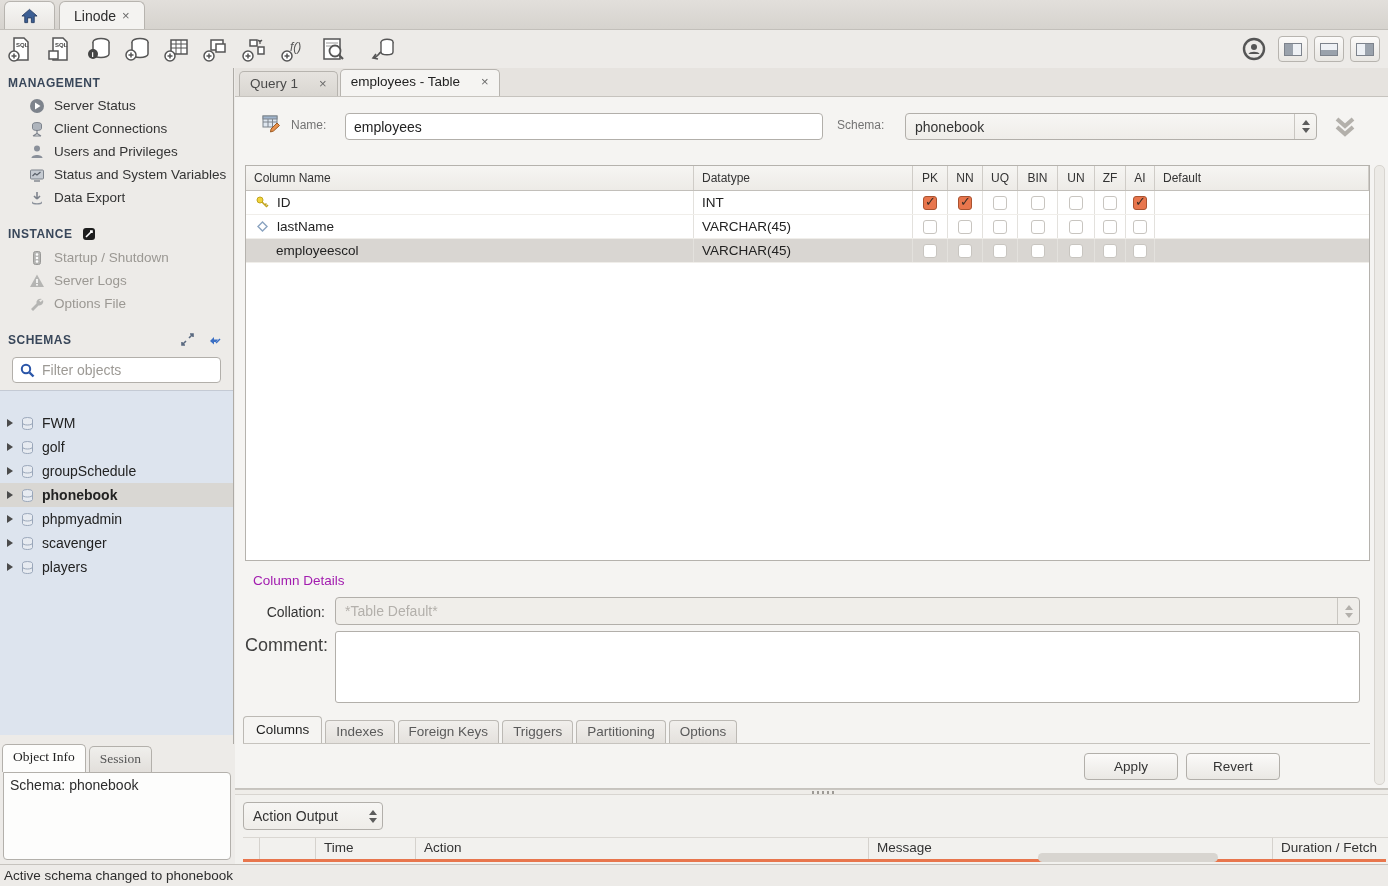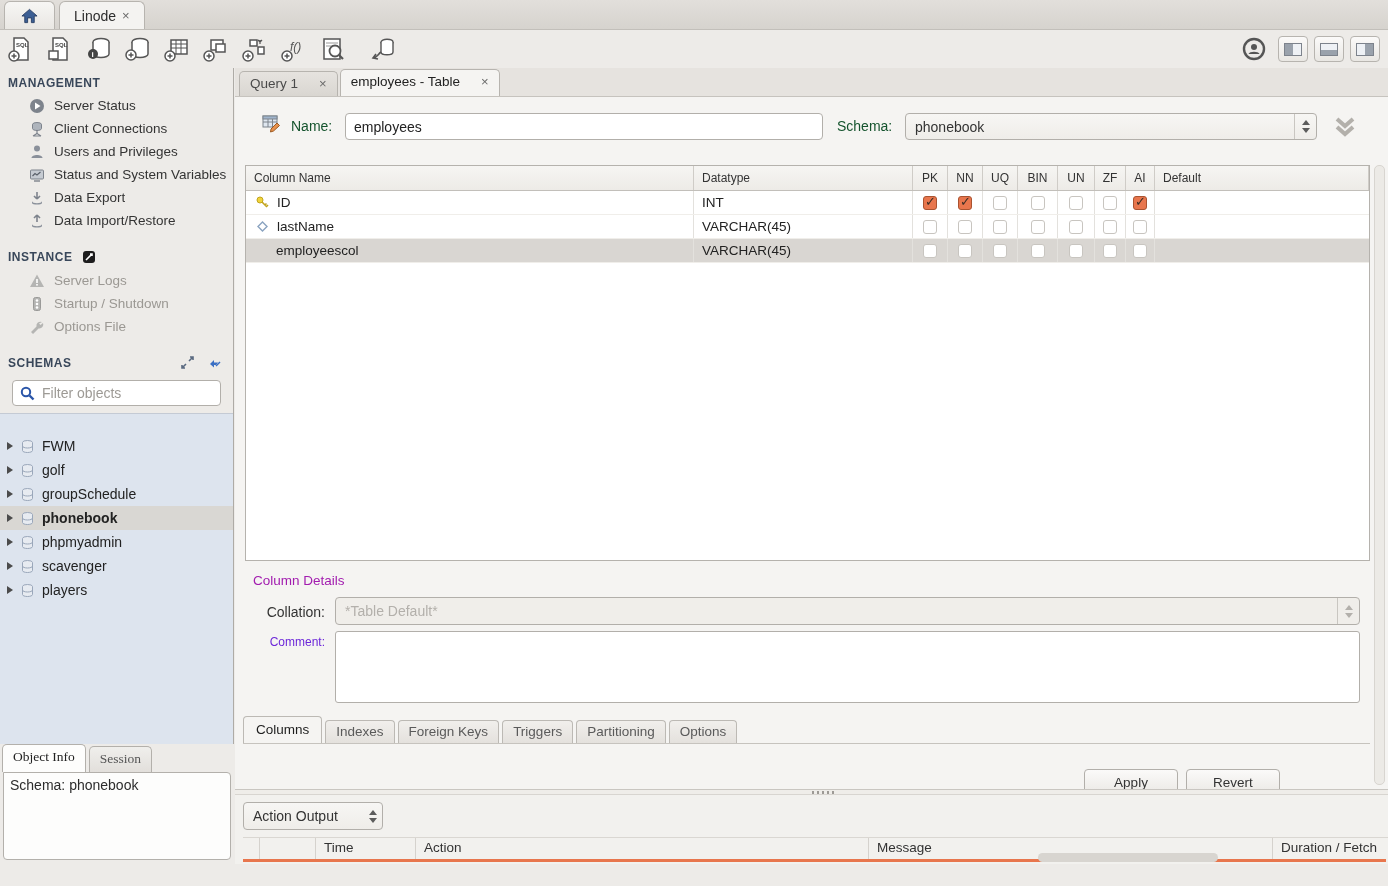--- a/index.html
+++ b/index.html
@@ -71,21 +71,21 @@
   
   .main { position:absolute; left:235px; top:68px; right:0; bottom:22px; background:#f5f4f2; }
   .editor-tabs { height:29px; background:#e6e3df; display:flex; align-items:flex-end; padding-left:4px;
                  border-bottom:1px solid #c6c3be; }
   .etab { display:flex; align-items:flex-start; gap:21px; padding:4px 10px 5px 10px; border:1px solid #b7b4af; border-bottom:none;
           border-radius:5px 5px 0 0; background:linear-gradient(#e6e3df,#d9d6d1); font-size:13.5px; color:#4a4a4a; margin-right:2px; }
   .etab.active { background:#f5f4f2; color:#222; padding-bottom:7px; }
 
   .namerow { position:relative; height:62px; }
   .namerow .tblicon { position:absolute; left:26px; top:16px; }
-  .namerow .flabel { position:absolute; font-size:14px; color:#14532d; }
+  .namerow .flabel { position:absolute; font-size:12px; color:#737373; }
   .name-input { position:absolute; left:110px; top:16px; width:478px; height:27px; border:1px solid #b2afaa;
                 border-radius:4px; background:#fff; font-size:14px; padding:0 8px; color:#222;
                 font-family:"Liberation Sans",sans-serif; }
   .select { border:1px solid #b2afaa; border-radius:4px; background:linear-gradient(#f7f6f4,#efede9);
             display:flex; align-items:center; font-size:14px; color:#333; }
   .select .val { flex:1; padding:0 9px; white-space:nowrap; overflow:hidden; }
   .select .spin { width:22px; align-self:stretch; border-left:1px solid #c9c6c1; display:flex; flex-direction:column;
                   align-items:center; justify-content:center; gap:3px; }
   .arr-up { width:0;height:0;border-left:4px solid transparent;border-right:4px solid transparent;border-bottom:5px solid #5c5c5c; }
   .arr-dn { width:0;height:0;border-left:4px solid transparent;border-right:4px solid transparent;border-top:5px solid #5c5c5c; }
@@ -107,32 +107,32 @@
   .grow.body.selected { background:#d9d6d2; }
   .cb { width:14px; height:14px; border:1px solid #c8c5c0; border-radius:3px; background:#fff; position:relative; }
   .cb.checked { background:var(--accent,#e8764d); border-color:#aa5330; }
   .cb.checked::after { content:"✓"; position:absolute; left:1px; top:-3px; font-size:13px; font-weight:bold; color:#3c2e26; }
 
   
   .details-title { position:absolute; left:18px; top:505px; font-size:13.5px; color:#a21caf; }
   .lbl-collation { position:absolute; left:18px; top:536px; width:72px; text-align:right; font-size:14px; color:#333; }
   .collation-select { position:absolute; left:100px; top:529px; right:28px; height:28px; background:#f0eeea; }
   .collation-select .val { color:#b3b0ab; }
-  .lbl-comment { position:absolute; left:10px; top:567px; width:80px; text-align:right; font-size:12px; color:#6d28d9; }
+  .lbl-comment { position:absolute; left:10px; top:567px; width:80px; text-align:right; font-size:18px; color:#404040; }
   .comment-box { position:absolute; left:100px; top:563px; right:28px; height:72px; border:1px solid #b2afaa;
                  border-radius:3px; background:#fff; resize:none; font-family:"Liberation Sans",sans-serif; font-size:13px; padding:4px; }
 
   
   .ed-bottom-tabs { position:absolute; left:8px; top:648px; right:18px; height:28px; display:flex; align-items:flex-end;
                     border-bottom:1px solid #c6c3be; }
   .btab { border:1px solid #bcb9b4; border-bottom:none; border-radius:4px 4px 0 0; padding:3px 10px 4px 10px;
           background:linear-gradient(#f1efec,#e4e1dd); font-size:13.5px; color:#5a5a5a; margin-right:3px; }
   .btab.active { background:#f5f4f2; color:#1e1e1e; padding:5px 12px 6px 12px; }
 
-  .apply-row { position:absolute; left:0; top:677px; right:0; height:44px; border-bottom:1px solid #c6c3be;margin-top:16px; }
+  .apply-row { position:absolute; left:0; top:677px; right:0; height:44px; border-bottom:1px solid #c6c3be; }
   .pbtn { position:absolute; top:8px; height:27px; border:1px solid #b2afaa; border-radius:4px;
           background:linear-gradient(#fbfaf9,#eae8e4); font-size:13.5px; color:#333; text-align:center; line-height:25px; }
   .btn-apply { right:210px; width:94px; }
   .btn-revert { right:108px; width:94px; }
 
   
   .splitter { position:absolute; left:0; top:721px; right:0; height:6px; background:#efede9;
               border-top:1px solid #c9c6c1; border-bottom:1px solid #d8d5d0; }
   .grip { position:absolute; left:50%; top:1px; width:22px; height:3px;
           background:repeating-linear-gradient(90deg,#9d9a95 0 2px,transparent 2px 5px); }
@@ -322,59 +322,50 @@
     </div>
     <div class="side-item">
       <span class="icon16">
           <svg width="16" height="16" viewBox="0 0 16 16">
             <path d="M8 2 v7 M8 9 l-3 -3 M8 9 l3 -3" stroke="#7d838c" stroke-width="1.6" fill="none"></path>
             <path d="M3 11 c0 3 10 3 10 0 v2 c0 2 -10 2 -10 0 z" fill="#8a909a"></path>
           </svg>
         </span>
       <span class="lbl">Data Export</span>
     </div>
-    <div class="side-item">
-      <span class="icon16">
-          <svg width="16" height="16" viewBox="0 0 16 16">
-            <path d="M8 9 v-7 M8 2 l-3 3 M8 2 l3 3" stroke="#7d838c" stroke-width="1.6" fill="none"></path>
-            <path d="M3 11 c0 3 10 3 10 0 v2 c0 2 -10 2 -10 0 z" fill="#8a909a"></path>
-          </svg>
-        </span>
-      <span class="lbl">Data Import/Restore</span>
-    </div>
 
     <div class="side-section-header" style="margin-top:8px;">
       <span>INSTANCE</span>
       <span class="icon16" style="margin-left:8px;">
           <svg width="14" height="14" viewBox="0 0 14 14">
             <rect x="1" y="1" width="12" height="12" rx="3" fill="#1d1d1d"></rect>
             <path d="M4 10 L10 4 M8 4 h2 v2" stroke="#fff" stroke-width="1.6" fill="none"></path>
           </svg>
         </span>
     </div>
     <div class="side-item disabled">
       <span class="icon16">
           <svg width="16" height="16" viewBox="0 0 16 16">
-            <path d="M8 1.5 L15 14 H1 Z" fill="#b5b5b3"></path>
-            <rect x="7.2" y="6" width="1.6" height="4" fill="#fff"></rect>
-            <rect x="7.2" y="11" width="1.6" height="1.6" fill="#fff"></rect>
-          </svg>
-        </span>
-      <span class="lbl">Server Logs</span>
-    </div>
-    <div class="side-item disabled">
-      <span class="icon16">
-          <svg width="16" height="16" viewBox="0 0 16 16">
             <rect x="4.5" y="1.5" width="7" height="13" rx="2" fill="#b5b5b3" stroke="#9a9a98"></rect>
             <circle cx="8" cy="4.5" r="1.3" fill="#fff"></circle>
             <circle cx="8" cy="8" r="1.3" fill="#fff"></circle>
             <circle cx="8" cy="11.5" r="1.3" fill="#fff"></circle>
           </svg>
         </span>
       <span class="lbl">Startup / Shutdown</span>
+    </div>
+    <div class="side-item disabled">
+      <span class="icon16">
+          <svg width="16" height="16" viewBox="0 0 16 16">
+            <path d="M8 1.5 L15 14 H1 Z" fill="#b5b5b3"></path>
+            <rect x="7.2" y="6" width="1.6" height="4" fill="#fff"></rect>
+            <rect x="7.2" y="11" width="1.6" height="1.6" fill="#fff"></rect>
+          </svg>
+        </span>
+      <span class="lbl">Server Logs</span>
     </div>
     <div class="side-item disabled">
       <span class="icon16">
           <svg width="16" height="16" viewBox="0 0 16 16">
             <path d="M13 3 a4 4 0 0 0 -5.5 4.5 L2 13 l2 2 L9.5 9.5 A4 4 0 0 0 14 4 l-2.5 2 -1.5 -1.5 Z" fill="#b5b5b3"></path>
           </svg>
         </span>
       <span class="lbl">Options File</span>
     </div>
 
@@ -691,14 +682,17 @@
         <div class="ao-cell ao-time">Time</div>
         <div class="ao-cell ao-action">Action</div>
         <div class="ao-cell ao-msg">Message</div>
         <div class="ao-cell ao-dur">Duration / Fetch</div>
       </div>
       <div class="ao-orange"></div>
       <div class="ao-scroll"></div>
     </div>
   </div>
 
+  <div class="statusbar">
+    <span>Active schema changed to phonebook</span>
+  </div>
 
 </div>
 
 </body></html>

